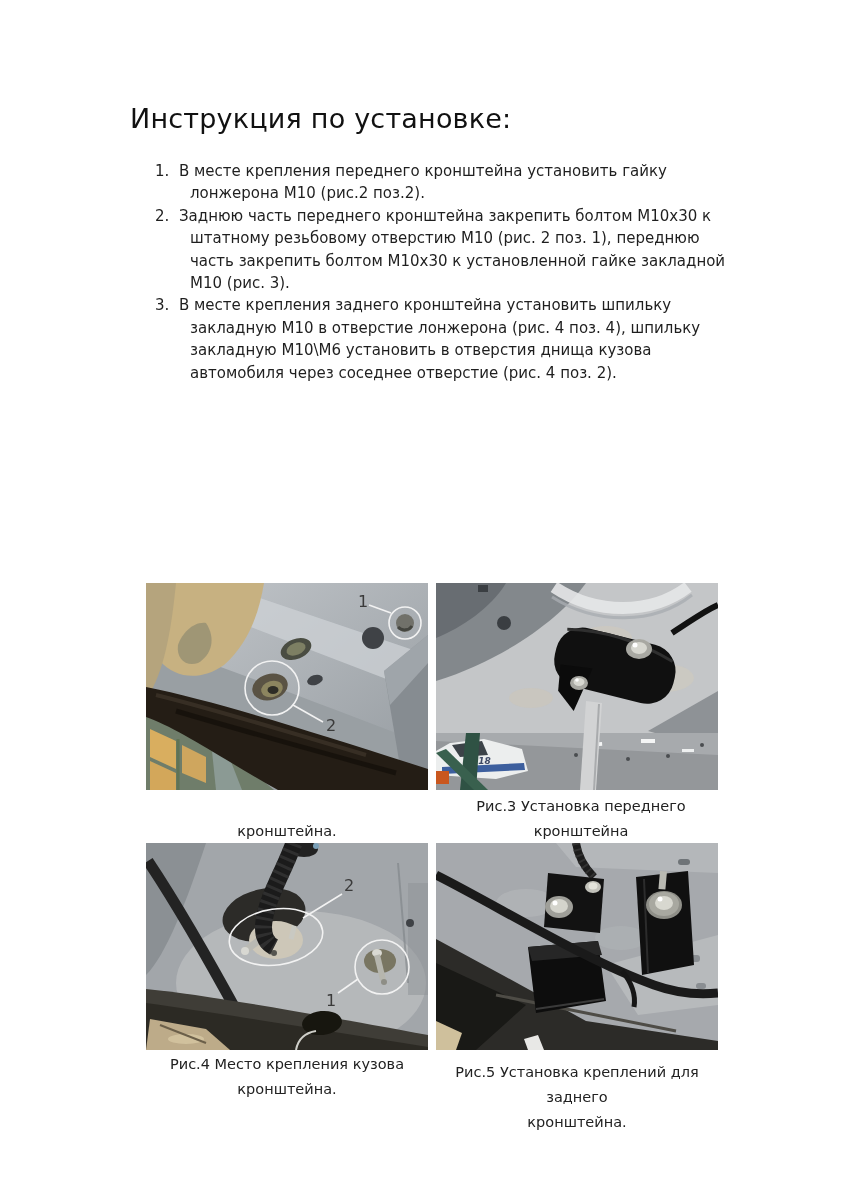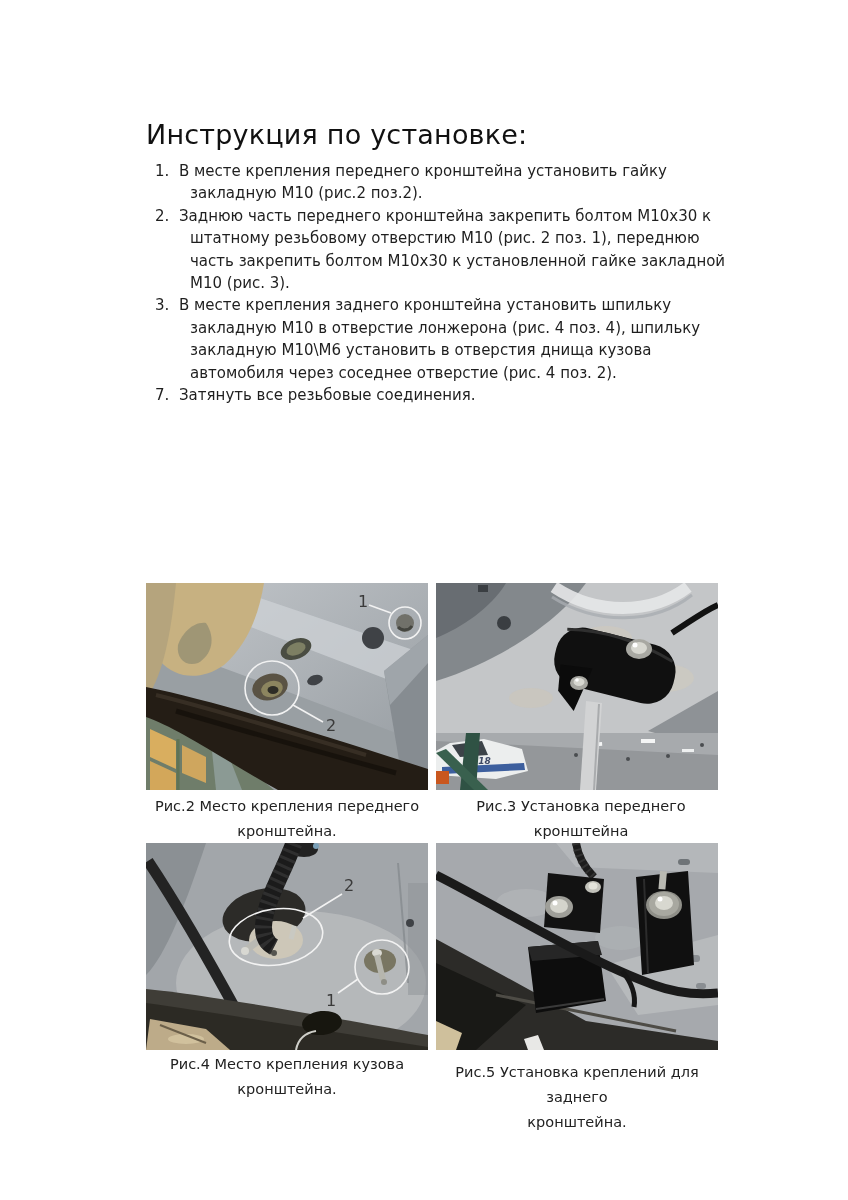--- a/index.html
+++ b/index.html
@@ -2,21 +2,21 @@
 <html><head>
 <meta charset="utf-8">
 <style>
   html,body { margin:0; padding:0; background:#ffffff; }
   .page {
     position:relative; width:848px; height:1200px; background:#ffffff;
     font-family:"DejaVu Sans","Liberation Sans",sans-serif; color:#1c1c1c;
     overflow:hidden;
   }
   .title {
-    position:absolute; left:130px; top:103px; margin:16px;
+    position:absolute; left:130px; top:103px; margin:0;
     font-size:27px; font-weight:400; color:#111; letter-spacing:0.2px;
   }
   .instructions {
     position:absolute; left:130px; top:160px; width:600px;
     font-size:15px; line-height:22.4px; color:#1f1f1f;
   }
   .li { padding-left:60px; text-indent:-35px; }
   .li .num { display:inline-block; width:24px; text-indent:0; }
   .figure { position:absolute; width:282px; }
   .photo { display:block; width:282px; height:207px; background:#9aa0a5; }
@@ -37,24 +37,23 @@
   .photo-num { font-size:9px; font-weight:bold; fill:#3f4a66; font-style:italic; }
 </style>
 </head>
 <body>
 
 <div class="page">
 
   <h1 class="title">Инструкция по установке:</h1>
 
   <div class="instructions">
-    <div class="li"><span class="num">1.</span><span>В месте крепления переднего кронштейна установить гайку закладную М10 (рис.2 поз.2).</span></div>
+    <div class="li"><span class="num">1.</span><span>В месте крепления переднего кронштейна установить гайку лонжерона М10 (рис.2 поз.2).</span></div>
     <div class="li"><span class="num">2.</span><span>Заднюю часть переднего кронштейна закрепить болтом М10х30 к штатному резьбовому отверстию М10 (рис. 2 поз. 1), переднюю часть закрепить болтом М10х30 к установленной гайке закладной М10 (рис. 3).</span></div>
     <div class="li"><span class="num">3.</span><span>В месте крепления заднего кронштейна установить шпильку закладную М10 в отверстие лонжерона (рис. 4 поз. 4), шпильку закладную М10\М6 установить в отверстия днища кузова автомобиля через соседнее отверстие (рис. 4 поз. 2).</span></div>
-    <div class="li"><span class="num">7.</span><span>Затянуть все резьбовые соединения.</span></div>
   </div>
 
   <div class="figure" id="fig2">
     <svg class="photo" viewBox="0 0 282 207">
       <defs>
         <linearGradient id="f2g" x1="0" y1="0" x2="1" y2="1">
           <stop offset="0" stop-color="#c3c7cb"></stop>
             <stop offset="1" stop-color="#959ba0"></stop>
         </linearGradient>
       </defs>
@@ -86,21 +85,21 @@
       <ellipse cx="127" cy="107" rx="5.5" ry="4" fill="#2e2d26"></ellipse>
       <circle cx="259" cy="40" r="16" fill="none" stroke="#f2f2f2" stroke-width="1.6"></circle>
       <line x1="245" y1="30" x2="223" y2="22" stroke="#f2f2f2" stroke-width="1.6"></line>
       <circle cx="126" cy="105" r="27" fill="none" stroke="#f2f2f2" stroke-width="1.6"></circle>
       <line x1="147" y1="122" x2="177" y2="139" stroke="#f2f2f2" stroke-width="1.6"></line>
       <text x="212" y="24" class="callout-num">1</text>
       <text x="180" y="148" class="callout-num">2</text>
     </svg>
   </div>
   <div class="caption" id="cap2">
-    <span>Рис.2 Место крепления переднего</span><br>
+    <br>
     <span>кронштейна.</span>
   </div>
 
   <div class="figure" id="fig3">
     <svg class="photo" viewBox="0 0 282 207">
       <rect width="282" height="207" fill="#c4c6c8"></rect>
       <path d="M0,0 L150,0 C125,35 70,76 0,98 Z" fill="#83888c"></path>
       <path d="M0,0 L70,0 C55,25 25,45 0,55 Z" fill="#686d72"></path>
       <path d="M118,4 C160,32 215,32 252,4" stroke="#e6e7e8" stroke-width="12" fill="none" opacity="0.9"></path>
       <path d="M116,14 C160,42 218,42 256,12" stroke="#a9adb1" stroke-width="3" fill="none" opacity="0.8"></path>

